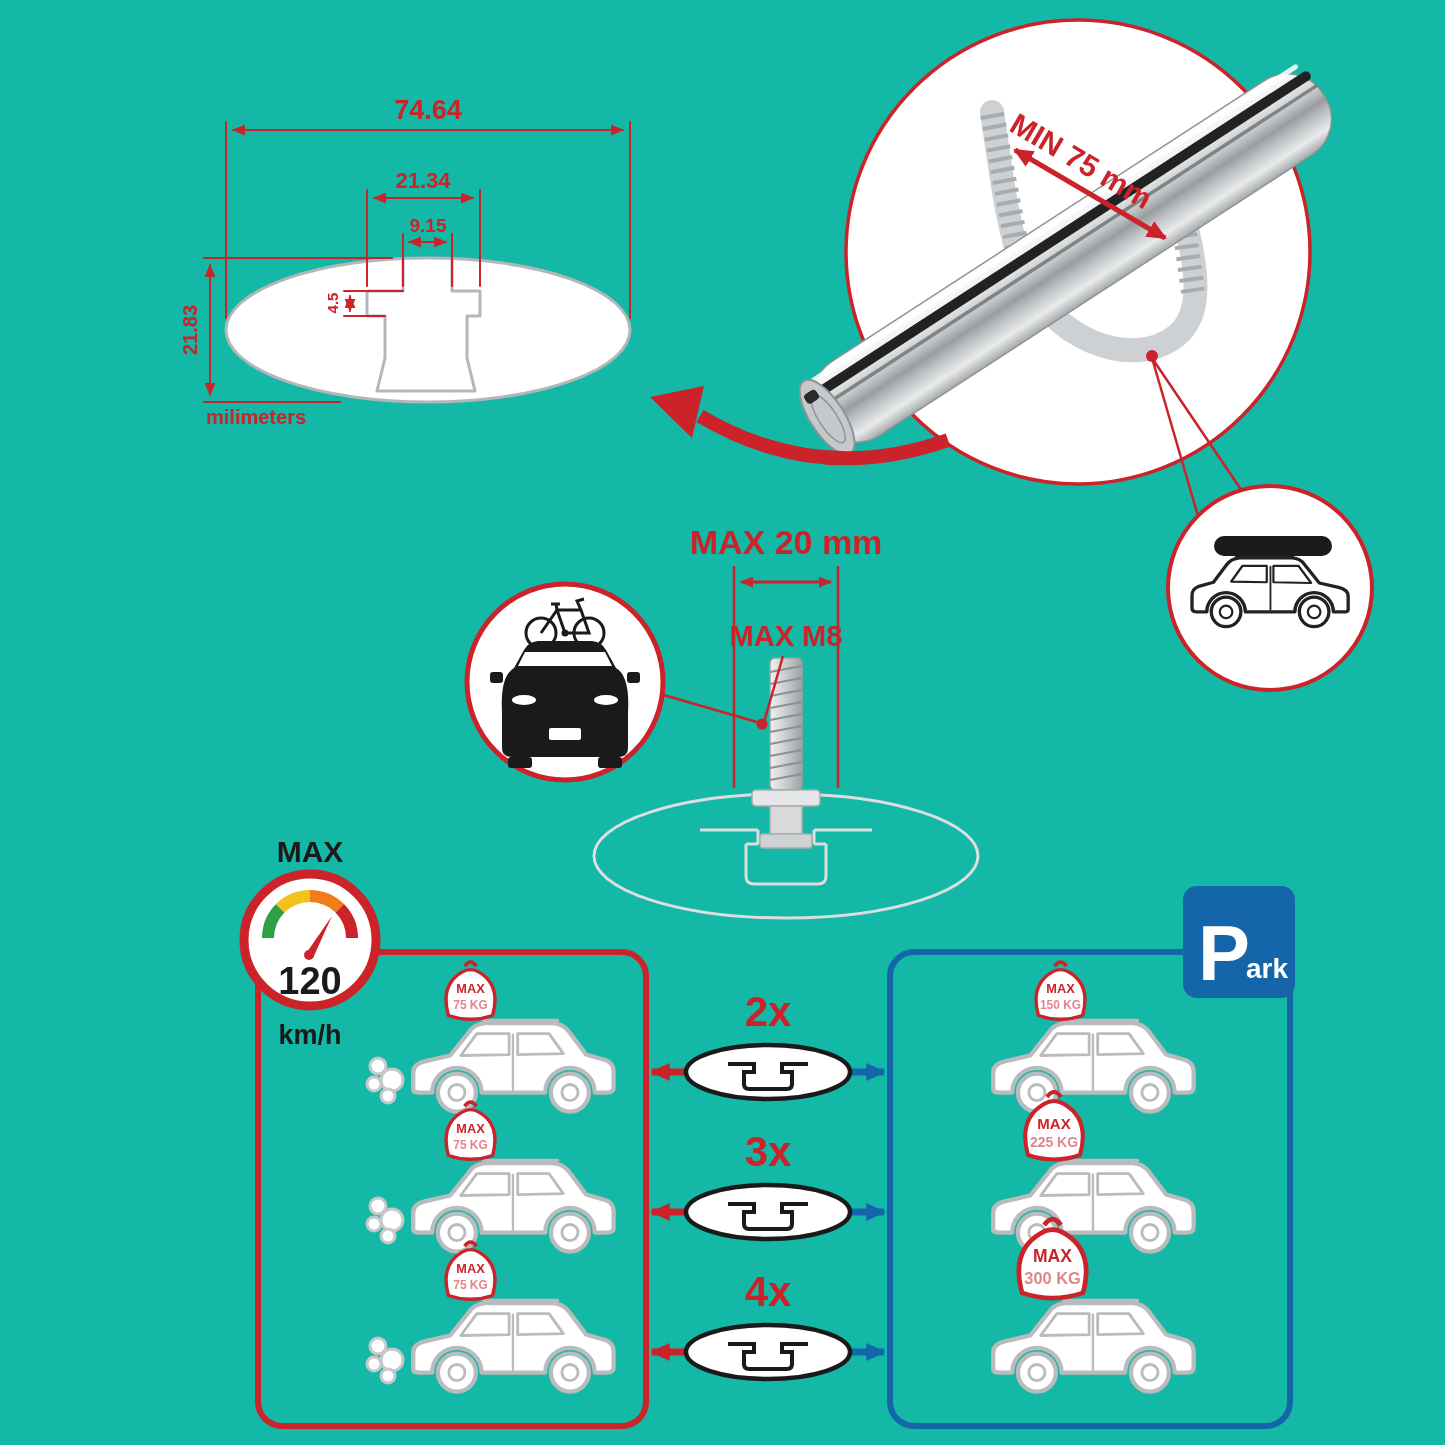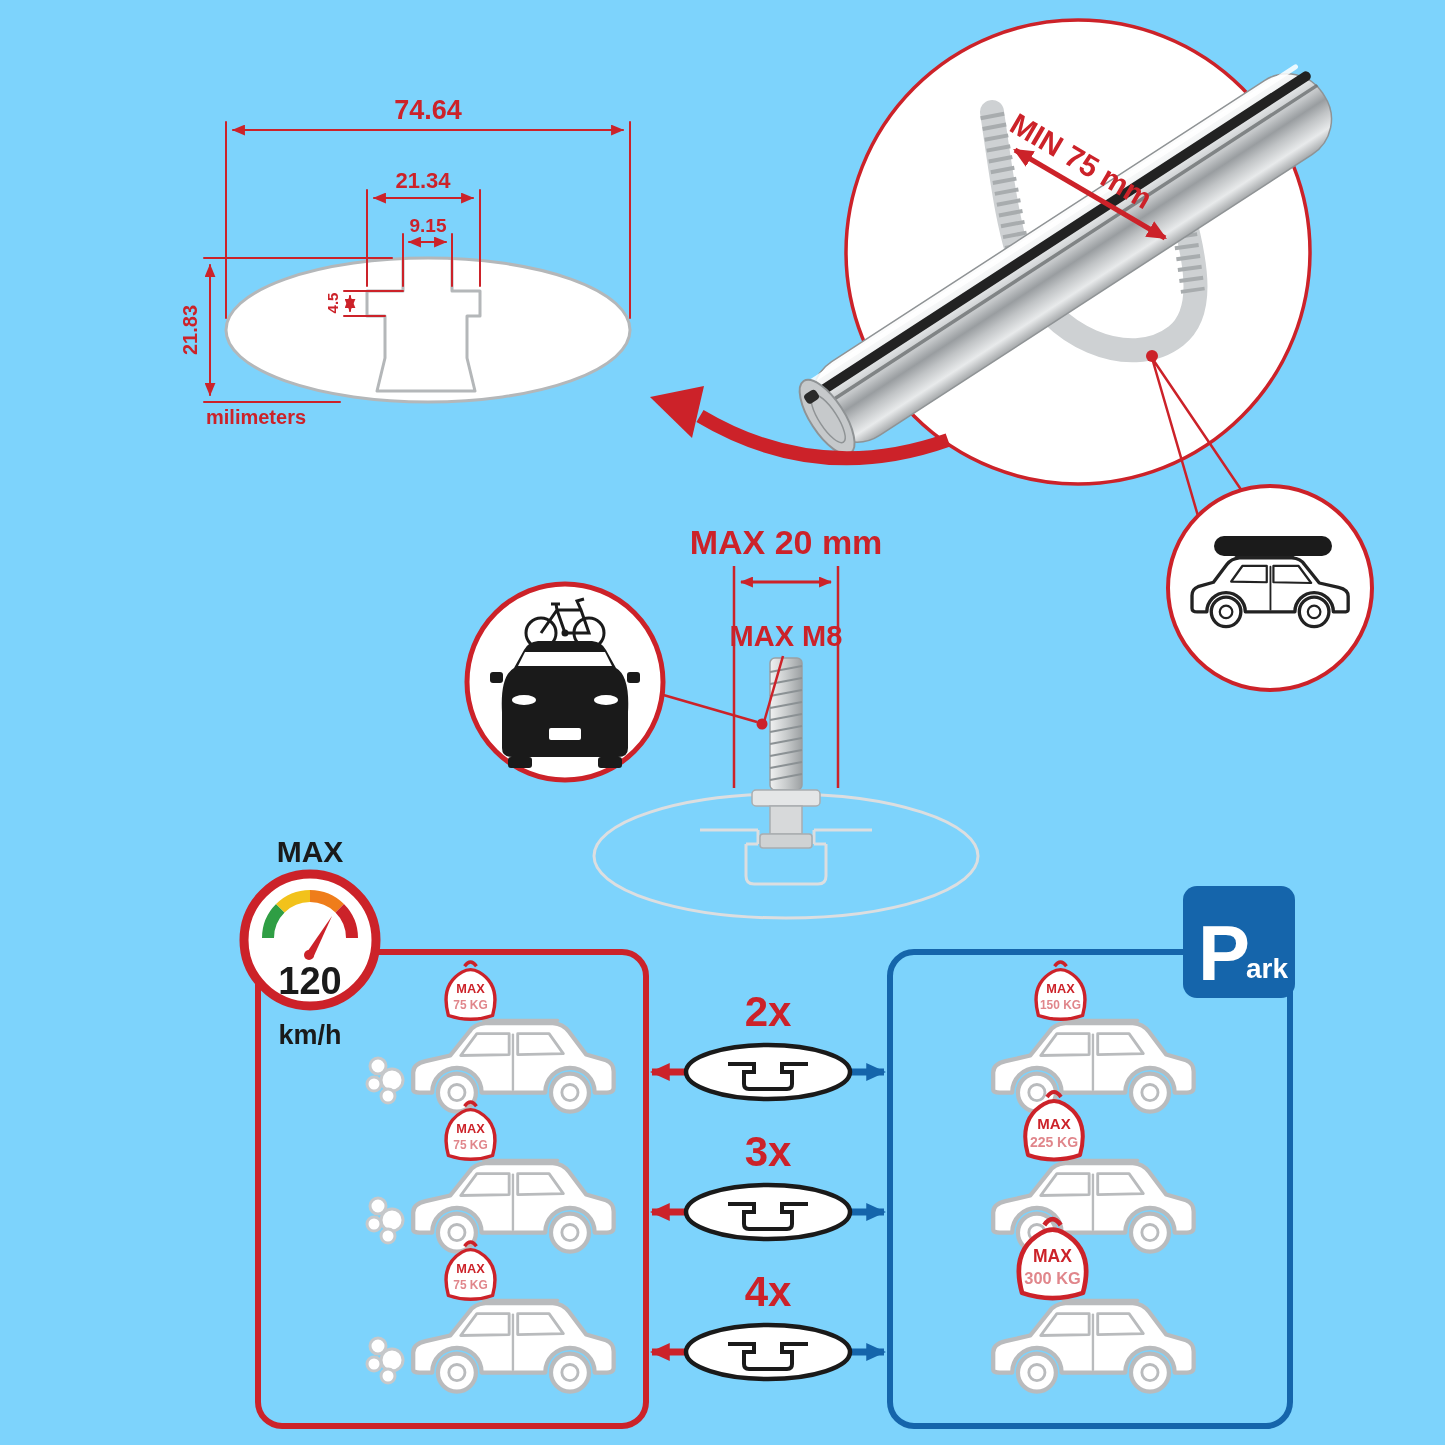--- a/index.html
+++ b/index.html
@@ -1,16 +1,16 @@
 <!DOCTYPE html>
 <html><head>
 <meta charset="utf-8">
 <style>
   html,body{margin:0;padding:0;background:#fff;}
-  .canvas{position:relative;width:1445px;height:1445px;background:#7dd3fc;overflow:hidden;
+  .canvas{position:relative;width:1445px;height:1445px;background:#14b8a6;overflow:hidden;
           font-family:"Liberation Sans","DejaVu Sans",sans-serif;}
   .canvas > svg{position:absolute;left:0;top:0;}
   svg text{font-family:"Liberation Sans","DejaVu Sans",sans-serif;}
   .dim{fill:#cc2229;font-weight:700;}
   .lbl-red{fill:#cc2229;font-weight:700;}
   .lbl-black{fill:#1a1a1a;font-weight:700;}
   .bag-max{fill:#cc2229;font-weight:700;}
   .bag-wt{fill:#e0868b;font-weight:700;}
 </style>
 </head>

